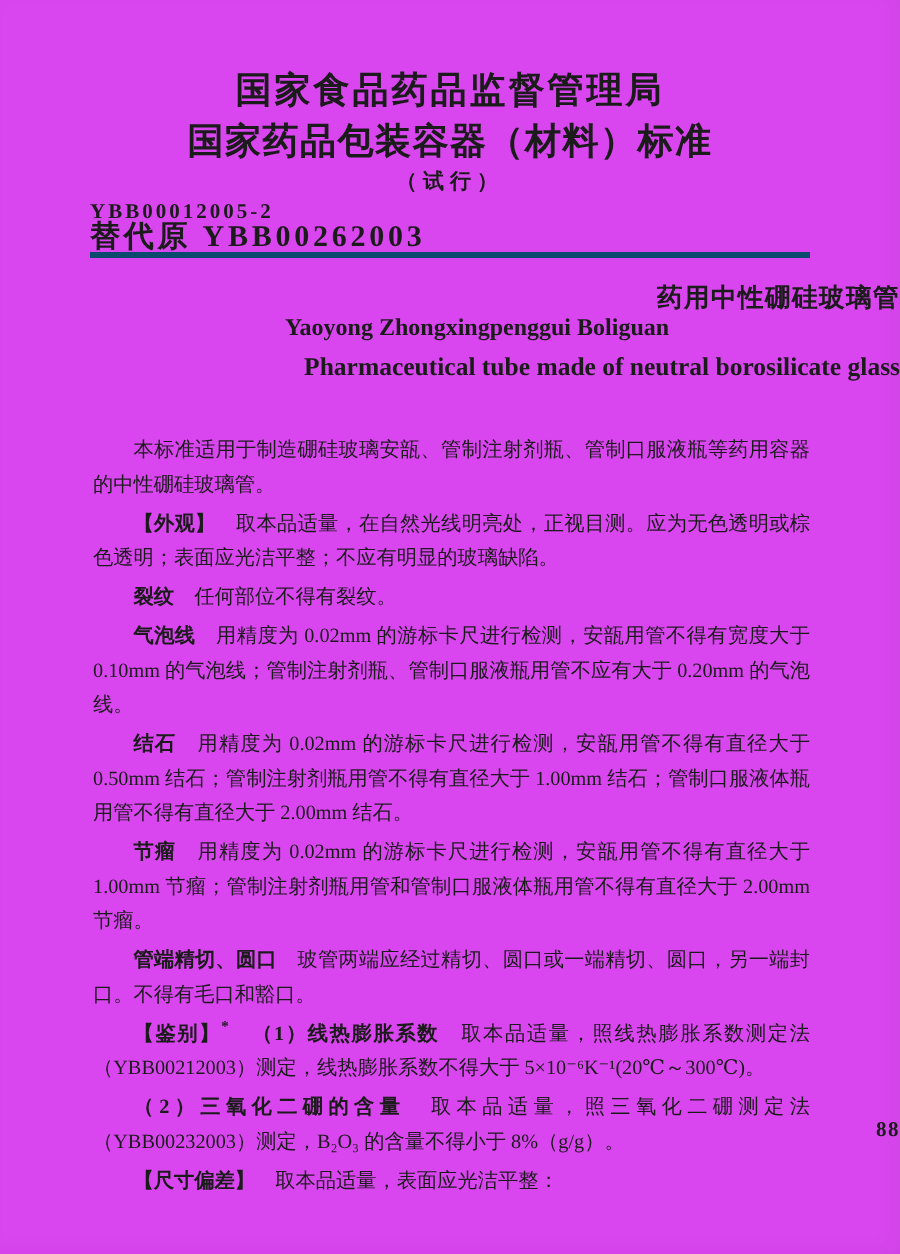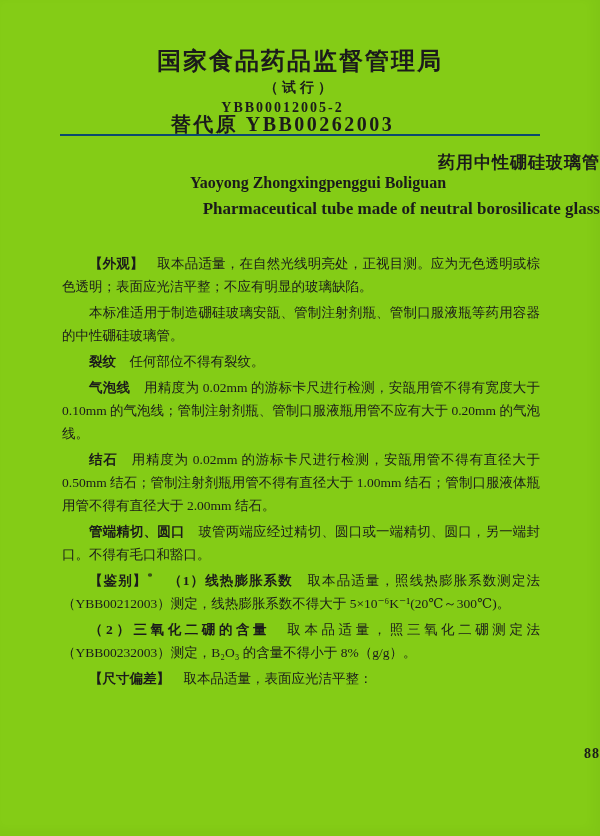--- a/index.html
+++ b/index.html
@@ -4,21 +4,21 @@
 <style>
   html, body {
     margin: 0;
     padding: 0;
     background: #ffffff;
   }
   .page {
     position: relative;
     width: 600px;
     height: 836px;
-    background: #84cc16;
+    background: #d946ef;
     color: #1b1b1b;
     font-family: "Liberation Serif", "DejaVu Serif", serif;
     overflow: hidden;
     box-shadow: inset -6px -4px 12px rgba(0,0,0,0.035);
   }
   
   .doc-header { padding-top: 44px; }
   .authority {
     text-align: center;
     font-size: 24px;
@@ -36,23 +36,23 @@
   .trial {
     text-align: center;
     font-size: 14px;
     font-weight: bold;
     letter-spacing: 4px;
     line-height: 18px;
     margin-top: 1px;
   }
   .std-block {
     margin: 2px 60px 0 60px;
-    border-bottom: 2px solid #0c4a6e;
+    border-bottom: 4px solid #0c4a6e;
     padding-right: 35px;
-    text-align: center;
+    text-align: left;
   }
   .std-no {
     font-size: 14px;
     font-weight: bold;
     letter-spacing: 2px;
     line-height: 17px;
   }
   .std-replace {
     font-size: 20px;
     font-weight: bold;
@@ -115,39 +115,41 @@
     letter-spacing: 1px;
   }
 </style>
 </head>
 <body>
 
 <div class="page">
 
   <header class="doc-header">
     <div class="authority">国家食品药品监督管理局</div>
+    <div class="series">国家药品包装容器（材料）标准</div>
     <div class="trial">（试行）</div>
     <div class="std-block">
       <div class="std-no">YBB00012005-2</div>
       <div class="std-replace">替代原 YBB00262003</div>
     </div>
   </header>
 
   <section class="title-block">
     <h1 class="title-zh">药用中性硼硅玻璃管</h1>
     <div class="title-pinyin">Yaoyong Zhongxingpenggui Boliguan</div>
     <div class="title-en">Pharmaceutical tube made of neutral borosilicate glass</div>
   </section>
 
   <main class="doc-body">
+      <p class="para"><span>本标准适用于制造硼硅玻璃安瓿、管制注射剂瓶、管制口服液瓶等药用容器的中性硼硅玻璃管。</span></p>
       <p class="para"><b>【外观】</b><span>　取本品适量，在自然光线明亮处，正视目测。应为无色透明或棕色透明；表面应光洁平整；不应有明显的玻璃缺陷。</span></p>
-      <p class="para"><span>本标准适用于制造硼硅玻璃安瓿、管制注射剂瓶、管制口服液瓶等药用容器的中性硼硅玻璃管。</span></p>
       <p class="para"><b>裂纹</b><span>　任何部位不得有裂纹。</span></p>
       <p class="para"><b>气泡线</b><span>　用精度为 0.02mm 的游标卡尺进行检测，安瓿用管不得有宽度大于 0.10mm 的气泡线；管制注射剂瓶、管制口服液瓶用管不应有大于 0.20mm 的气泡线。</span></p>
       <p class="para"><b>结石</b><span>　用精度为 0.02mm 的游标卡尺进行检测，安瓿用管不得有直径大于 0.50mm 结石；管制注射剂瓶用管不得有直径大于 1.00mm 结石；管制口服液体瓶用管不得有直径大于 2.00mm 结石。</span></p>
+      <p class="para"><b>节瘤</b><span>　用精度为 0.02mm 的游标卡尺进行检测，安瓿用管不得有直径大于 1.00mm 节瘤；管制注射剂瓶用管和管制口服液体瓶用管不得有直径大于 2.00mm 节瘤。</span></p>
       <p class="para"><b>管端精切、圆口</b><span>　玻管两端应经过精切、圆口或一端精切、圆口，另一端封口。不得有毛口和豁口。</span></p>
       <p class="para"><b>【鉴别】</b><sup>*</sup><b>　（1）线热膨胀系数</b><span>　取本品适量，照线热膨胀系数测定法（YBB00212003）测定，线热膨胀系数不得大于 5×10⁻⁶K⁻¹(20℃～300℃)。</span></p>
       <p class="para"><b>（2）三氧化二硼的含量</b><span>　取本品适量，照三氧化二硼测定法（YBB00232003）测定，B₂O₃ 的含量不得小于 8%（g/g）。</span></p>
       <p class="para"><b>【尺寸偏差】</b><span>　取本品适量，表面应光洁平整：</span></p>
     </main>
 
   <footer class="doc-footer">
     <span class="page-no">88</span>
   </footer>
 

